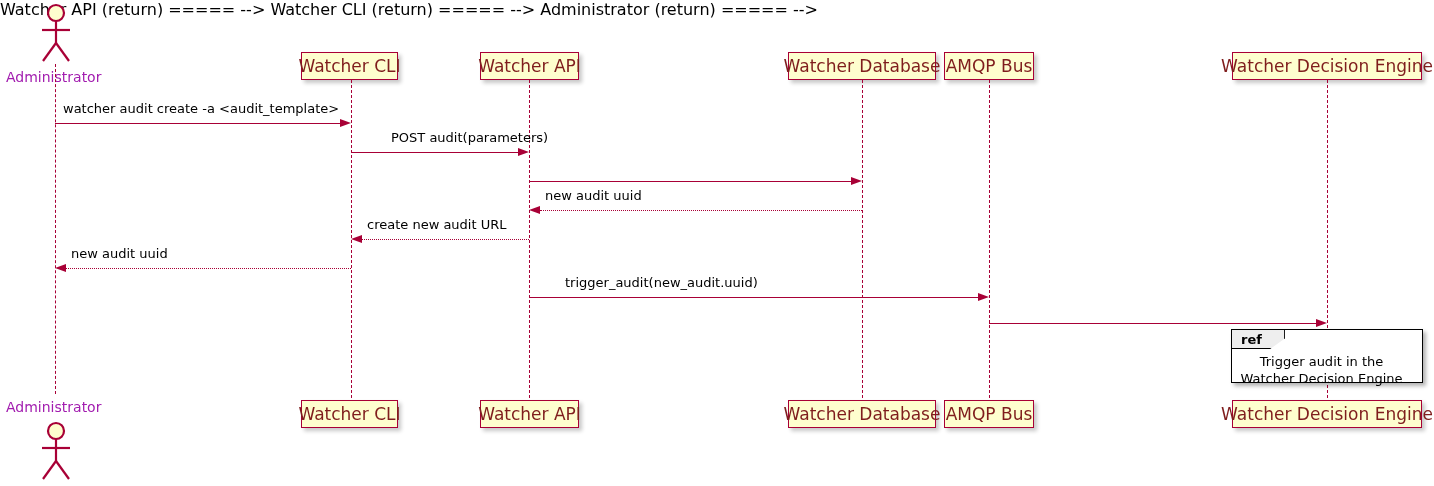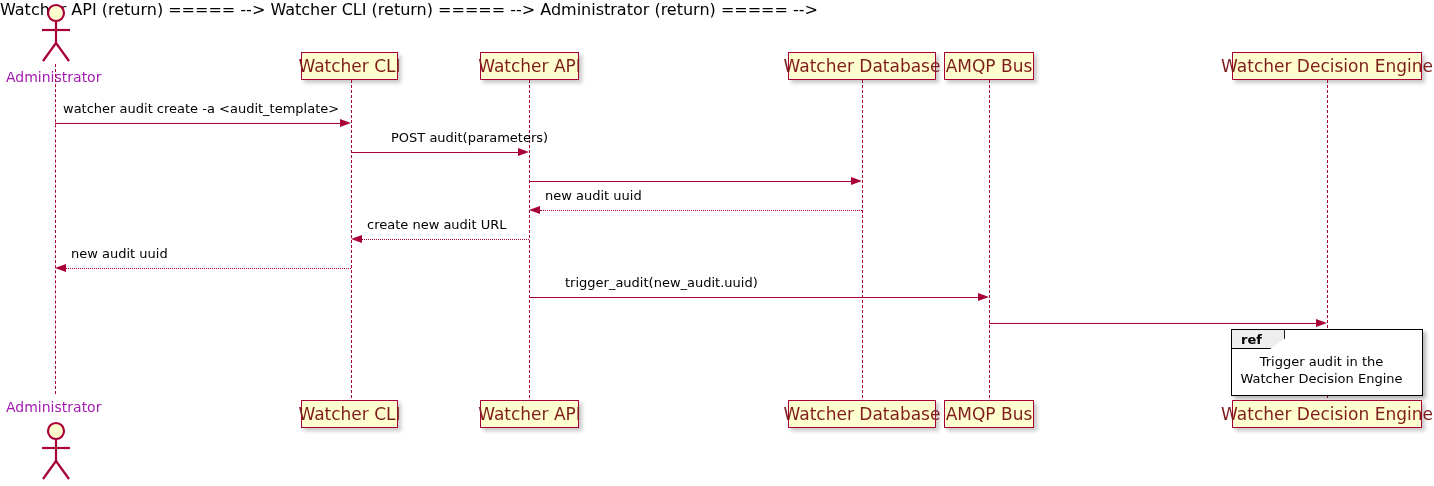--- a/index.html
+++ b/index.html
@@ -197,21 +197,21 @@
   
   <div class="msg-label" style="left:529px; top:276px;margin-left:36px;">trigger_audit(new_audit.uuid)</div>
   <div class="msg-line" style="left:529px; top:297px; width:449px;"></div>
   <div class="arrow-head right" style="left:978px; top:292.5px;"></div>
 
   
   <div class="msg-line" style="left:989px; top:323px; width:327px;"></div>
   <div class="arrow-head right" style="left:1316px; top:318.5px;"></div>
 
   
-  <div class="ref-box" style="left:1231px; top:329px; width:192px; height:67px;">
+  <div class="ref-box" style="left:1231px; top:329px; width:192px; height:54px;">
     <div class="ref-tab">
       <span>ref</span>
     </div>
     <div class="ref-body">
       <div>Trigger audit in the</div>
       <div>Watcher Decision Engine</div>
     </div>
   </div>
 
   

